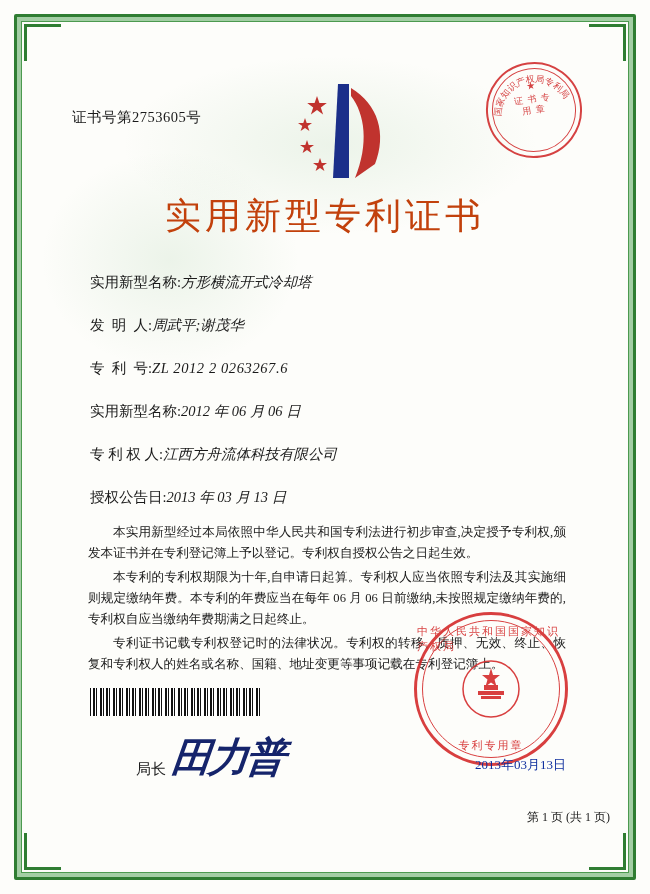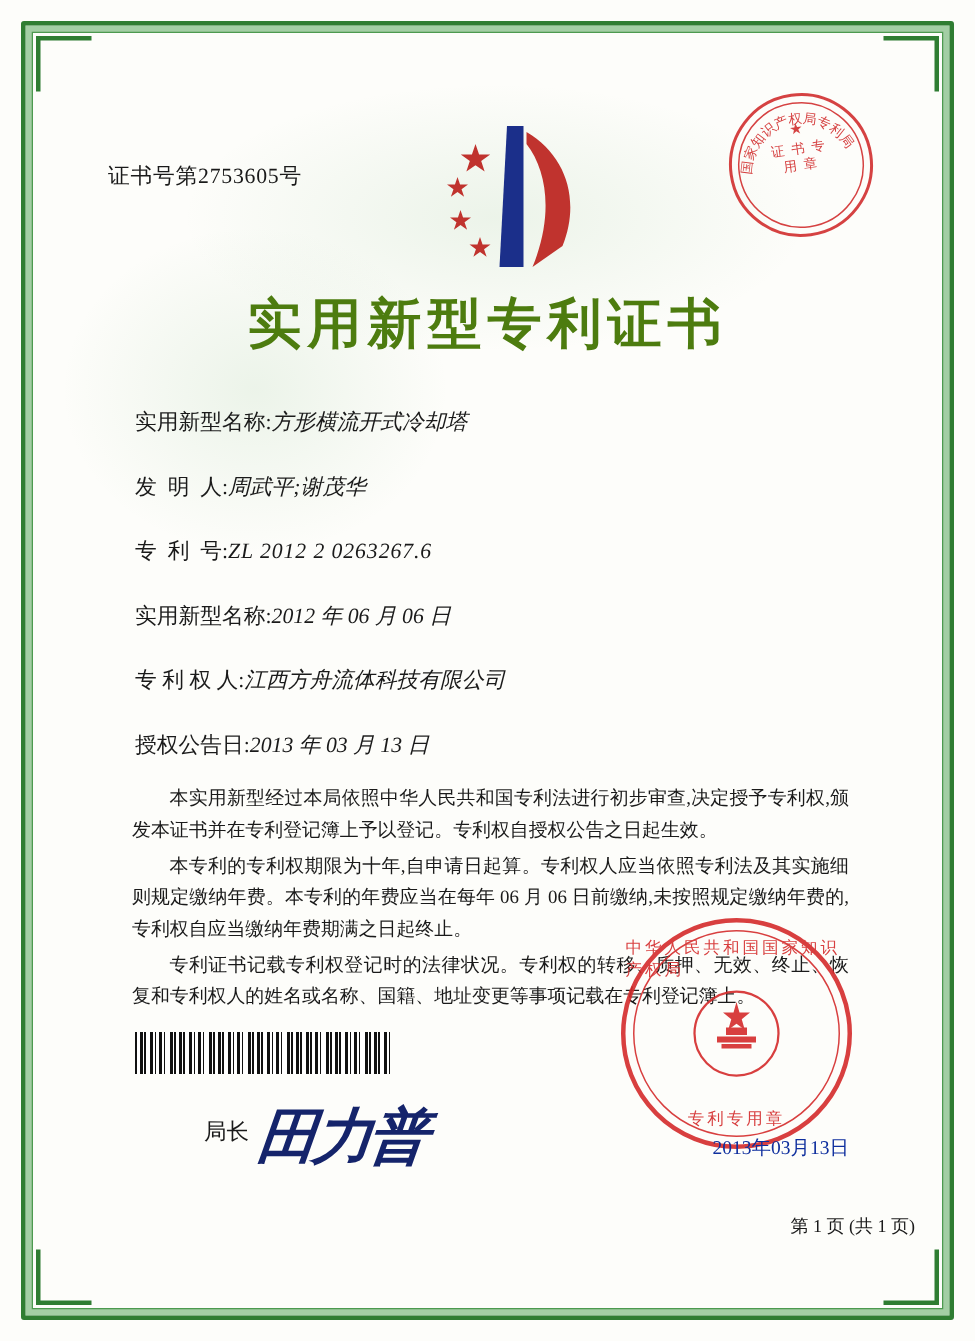--- a/index.html
+++ b/index.html
@@ -123,24 +123,24 @@
     transform: translateX(-50%);
     font-size: 10px;
   }
 
   .title {
     position: absolute;
     left: 0; top: 152px;
     width: 570px;
     text-align: center;
     font-size: 36px;
-    font-weight: bold;
+    font-weight: normal;
     letter-spacing: 4px;
     font-family: "Liberation Serif", serif;
-    color: #4d7c0f;
+    color: #c2410c;
   }
 
   .fields {
     position: absolute;
     left: 50px; top: 233px;
     width: 480px;
   }
   .field {
     display: flex;
     align-items: flex-end;
@@ -182,21 +182,21 @@
       #111 3px, #111 5px, #fff 5px, #fff 6px,
       #111 6px, #111 7px, #fff 7px, #fff 10px,
       #111 10px, #111 12px, #fff 12px, #fff 13px
     );
   }
 
   .sig-row {
     position: absolute;
     left: 96px; top: 690px;
     display: flex;
-    align-items: center;
+    align-items: flex-end;
   }
   .sig-label {
     font-size: 15px;
     margin-right: 6px;
     padding-bottom: 6px;
   }
   .sig-script {
     font-family: "Liberation Serif", serif;
     font-size: 40px;
     font-style: italic;

